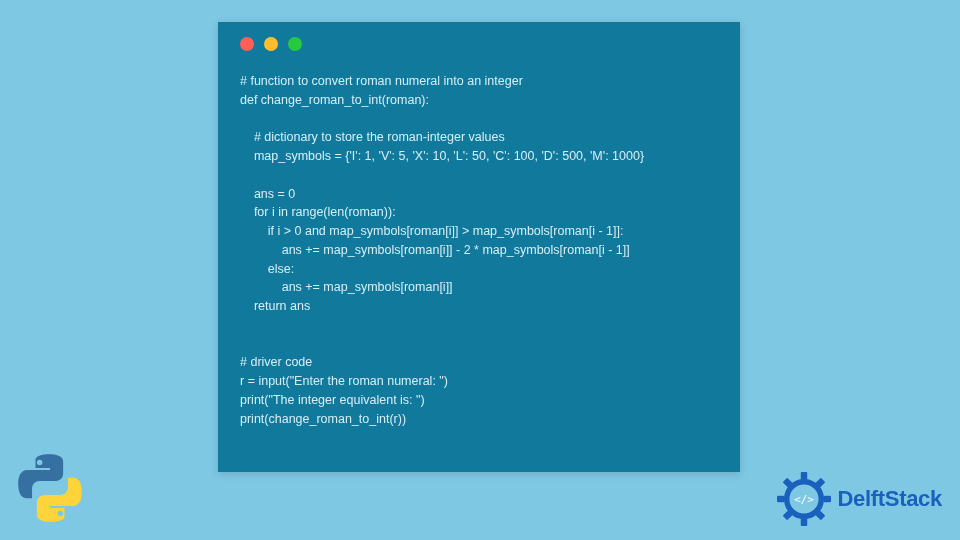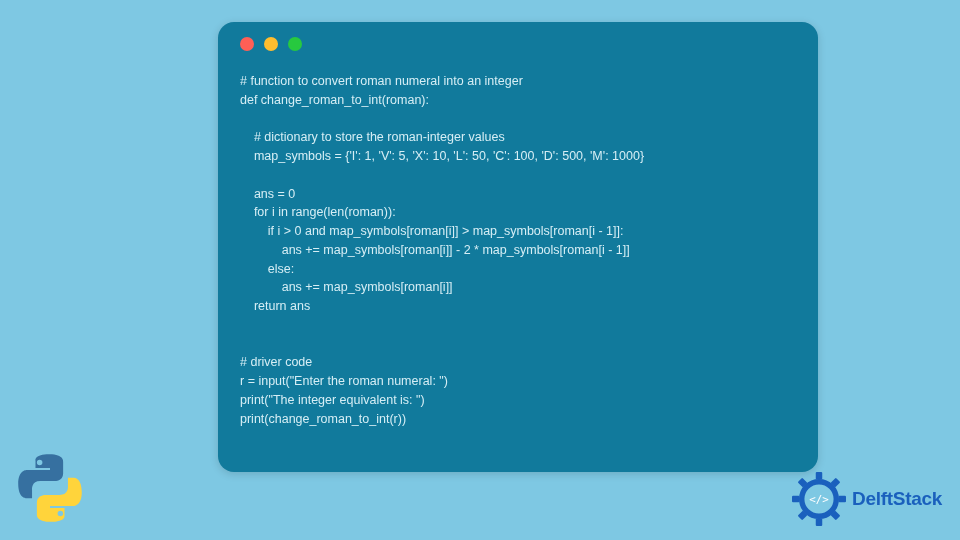--- a/index.html
+++ b/index.html
@@ -8,24 +8,24 @@
     height: 540px;
     background: #7ec8e3;
     font-family: -apple-system, BlinkMacSystemFont, "Segoe UI", Helvetica, Arial, sans-serif;
     position: relative;
     overflow: hidden;
   }
   .code-window {
     position: absolute;
     top: 22px;
     left: 218px;
-    width: 600px;
+    width: 522px;
     height: 450px;
     background: #117a9c;
-    border-radius: 16px;
+    border-radius: 0;
     box-shadow: 0 2px 8px rgba(0,0,0,0.15);
   }
   .titlebar {
     height: 44px;
     display: flex;
     align-items: center;
     padding-left: 22px;
     gap: 10px;
   }
   .dot {
@@ -51,21 +51,21 @@
   }
   .delft-badge {
     position: absolute;
     right: 18px;
     bottom: 14px;
     display: flex;
     align-items: center;
     gap: 6px;
   }
   .delft-text {
-    font-size: 19px;
+    font-size: 22px;
     font-weight: 600;
     color: #1a60bd;
     letter-spacing: -0.3px;
   }
   .gear {
     width: 54px;
     height: 54px;
   }
 </style>
 </head>

